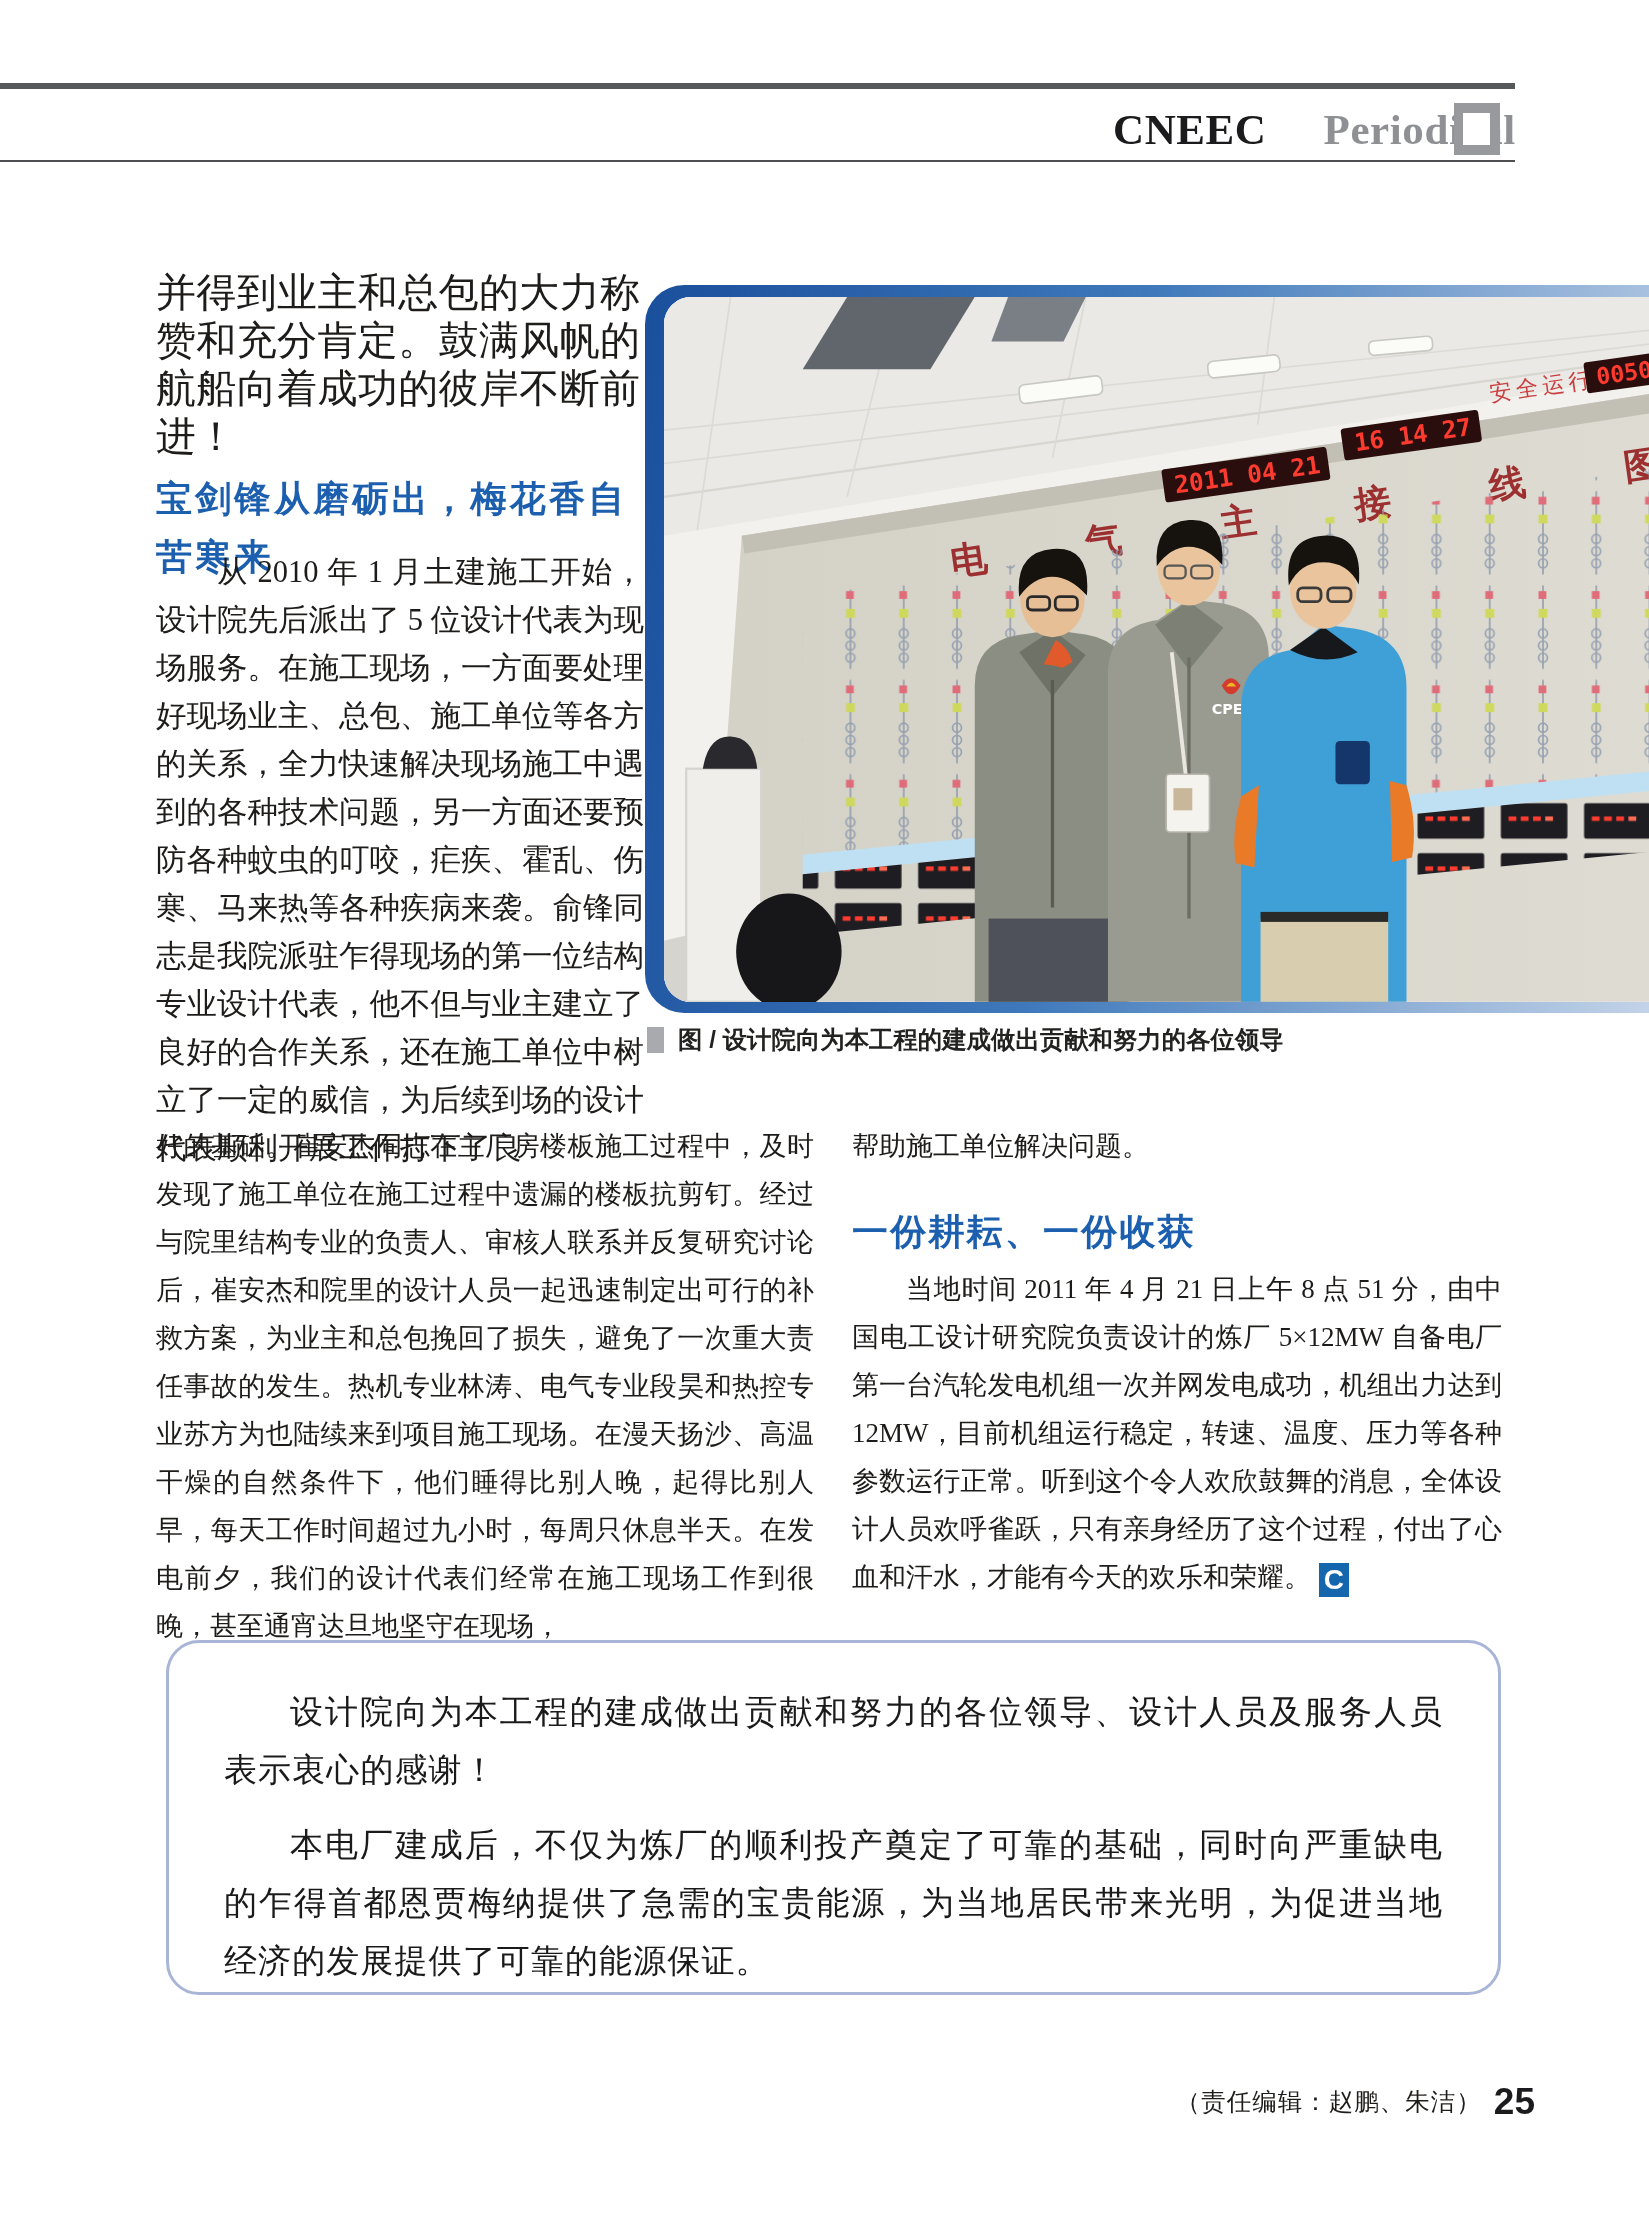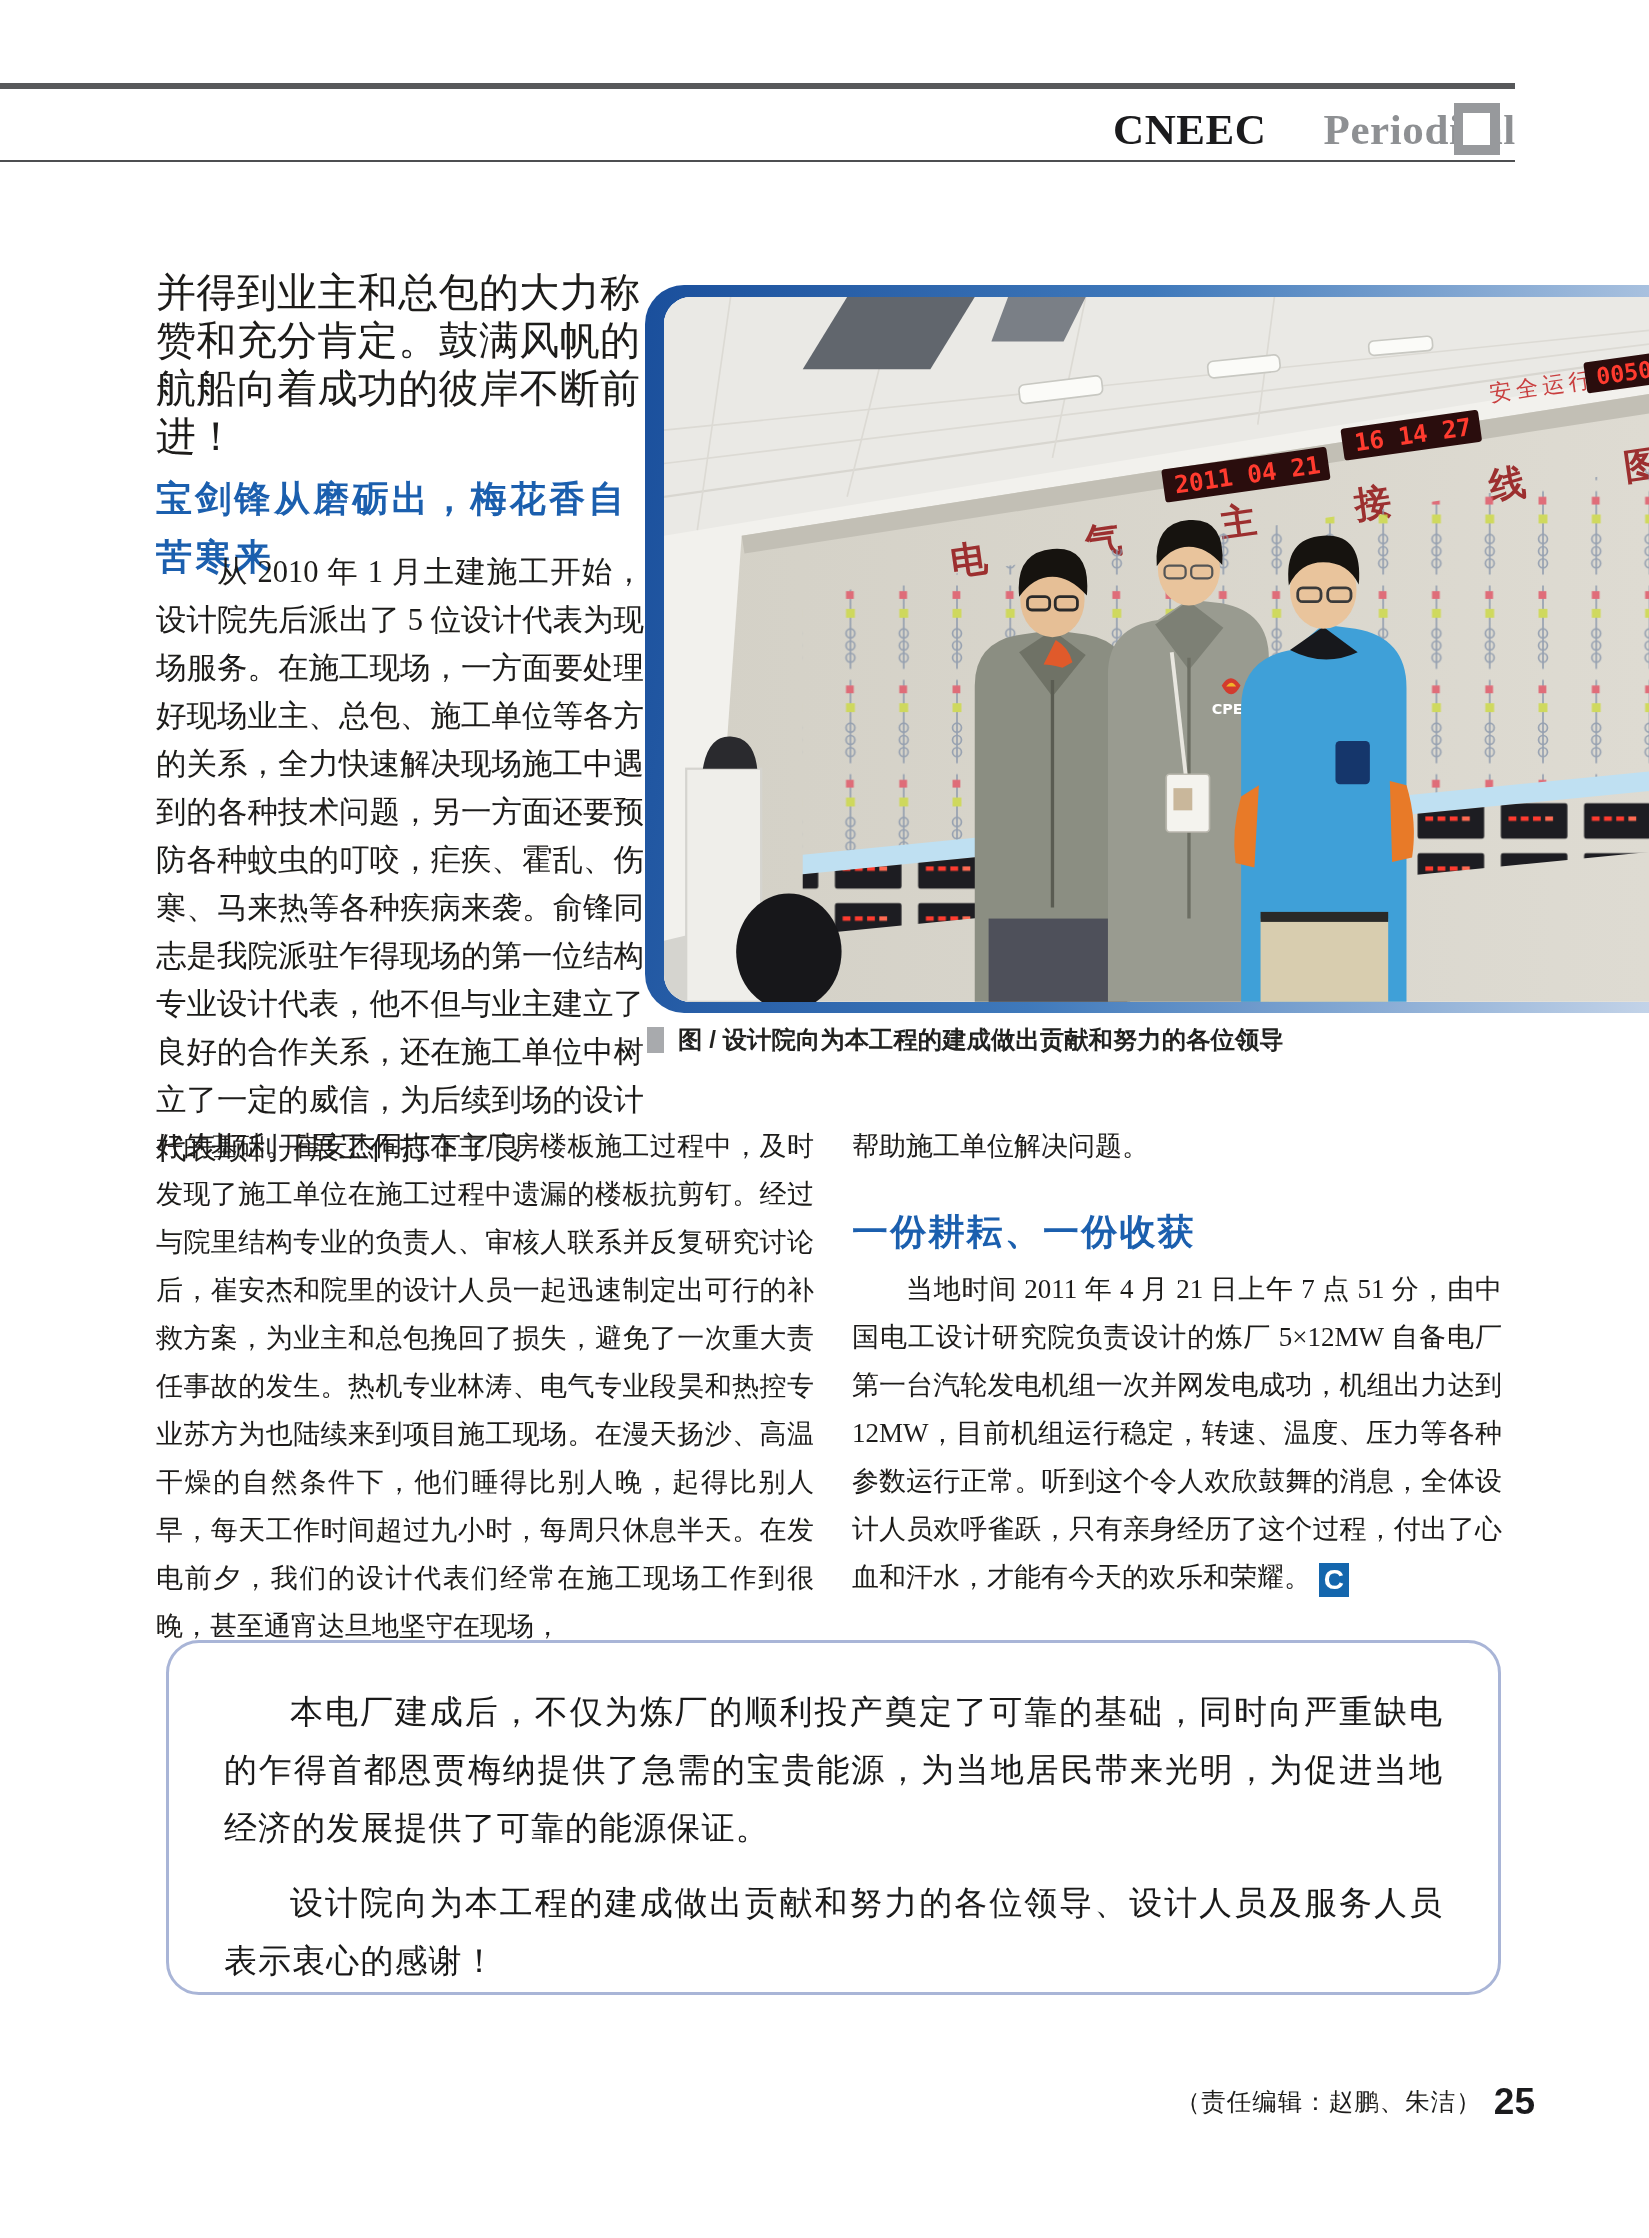--- a/index.html
+++ b/index.html
@@ -182,25 +182,25 @@
 
   <div class="caption">
     <span class="cap-bullet"></span>
     <span>图 / 设计院向为本工程的建成做出贡献和努力的各位领导</span>
   </div>
 
   <p class="colC-left">好的基础。崔安杰同志在主厂房楼板施工过程中，及时发现了施工单位在施工过程中遗漏的楼板抗剪钉。经过与院里结构专业的负责人、审核人联系并反复研究讨论后，崔安杰和院里的设计人员一起迅速制定出可行的补救方案，为业主和总包挽回了损失，避免了一次重大责任事故的发生。热机专业林涛、电气专业段昊和热控专业苏方为也陆续来到项目施工现场。在漫天扬沙、高温干燥的自然条件下，他们睡得比别人晚，起得比别人早，每天工作时间超过九小时，每周只休息半天。在发电前夕，我们的设计代表们经常在施工现场工作到很晚，甚至通宵达旦地坚守在现场，</p>
 
   <p class="colC-lead">帮助施工单位解决问题。</p>
   <h2 class="sec-title h2a">一份耕耘、一份收获</h2>
-  <p class="colC-right"><span>当地时间 2011 年 4 月 21 日上午 7 点 51 分，由中国电工设计研究院负责设计的炼厂 5×12MW 自备电厂第一台汽轮发电机组一次并网发电成功，机组出力达到 12MW，目前机组运行稳定，转速、温度、压力等各种参数运行正常。听到这个令人欢欣鼓舞的消息，全体设计人员欢呼雀跃，只有亲身经历了这个过程，付出了心血和汗水，才能有今天的欢乐和荣耀。</span><span class="endmark">C</span></p>
+  <p class="colC-right"><span>当地时间 2011 年 4 月 21 日上午 8 点 51 分，由中国电工设计研究院负责设计的炼厂 5×12MW 自备电厂第一台汽轮发电机组一次并网发电成功，机组出力达到 12MW，目前机组运行稳定，转速、温度、压力等各种参数运行正常。听到这个令人欢欣鼓舞的消息，全体设计人员欢呼雀跃，只有亲身经历了这个过程，付出了心血和汗水，才能有今天的欢乐和荣耀。</span><span class="endmark">C</span></p>
 
   <div class="hbox">
+    <p>设计院向为本工程的建成做出贡献和努力的各位领导、设计人员及服务人员表示衷心的感谢！</p>
     <p>本电厂建成后，不仅为炼厂的顺利投产奠定了可靠的基础，同时向严重缺电的乍得首都恩贾梅纳提供了急需的宝贵能源，为当地居民带来光明，为促进当地经济的发展提供了可靠的能源保证。</p>
-    <p>设计院向为本工程的建成做出贡献和努力的各位领导、设计人员及服务人员表示衷心的感谢！</p>
   </div>
 
   <div class="footer">
     <span class="credits">（责任编辑：赵鹏、朱洁）</span>
     <span class="pn">25</span>
   </div>
 
 </div>
 
 

